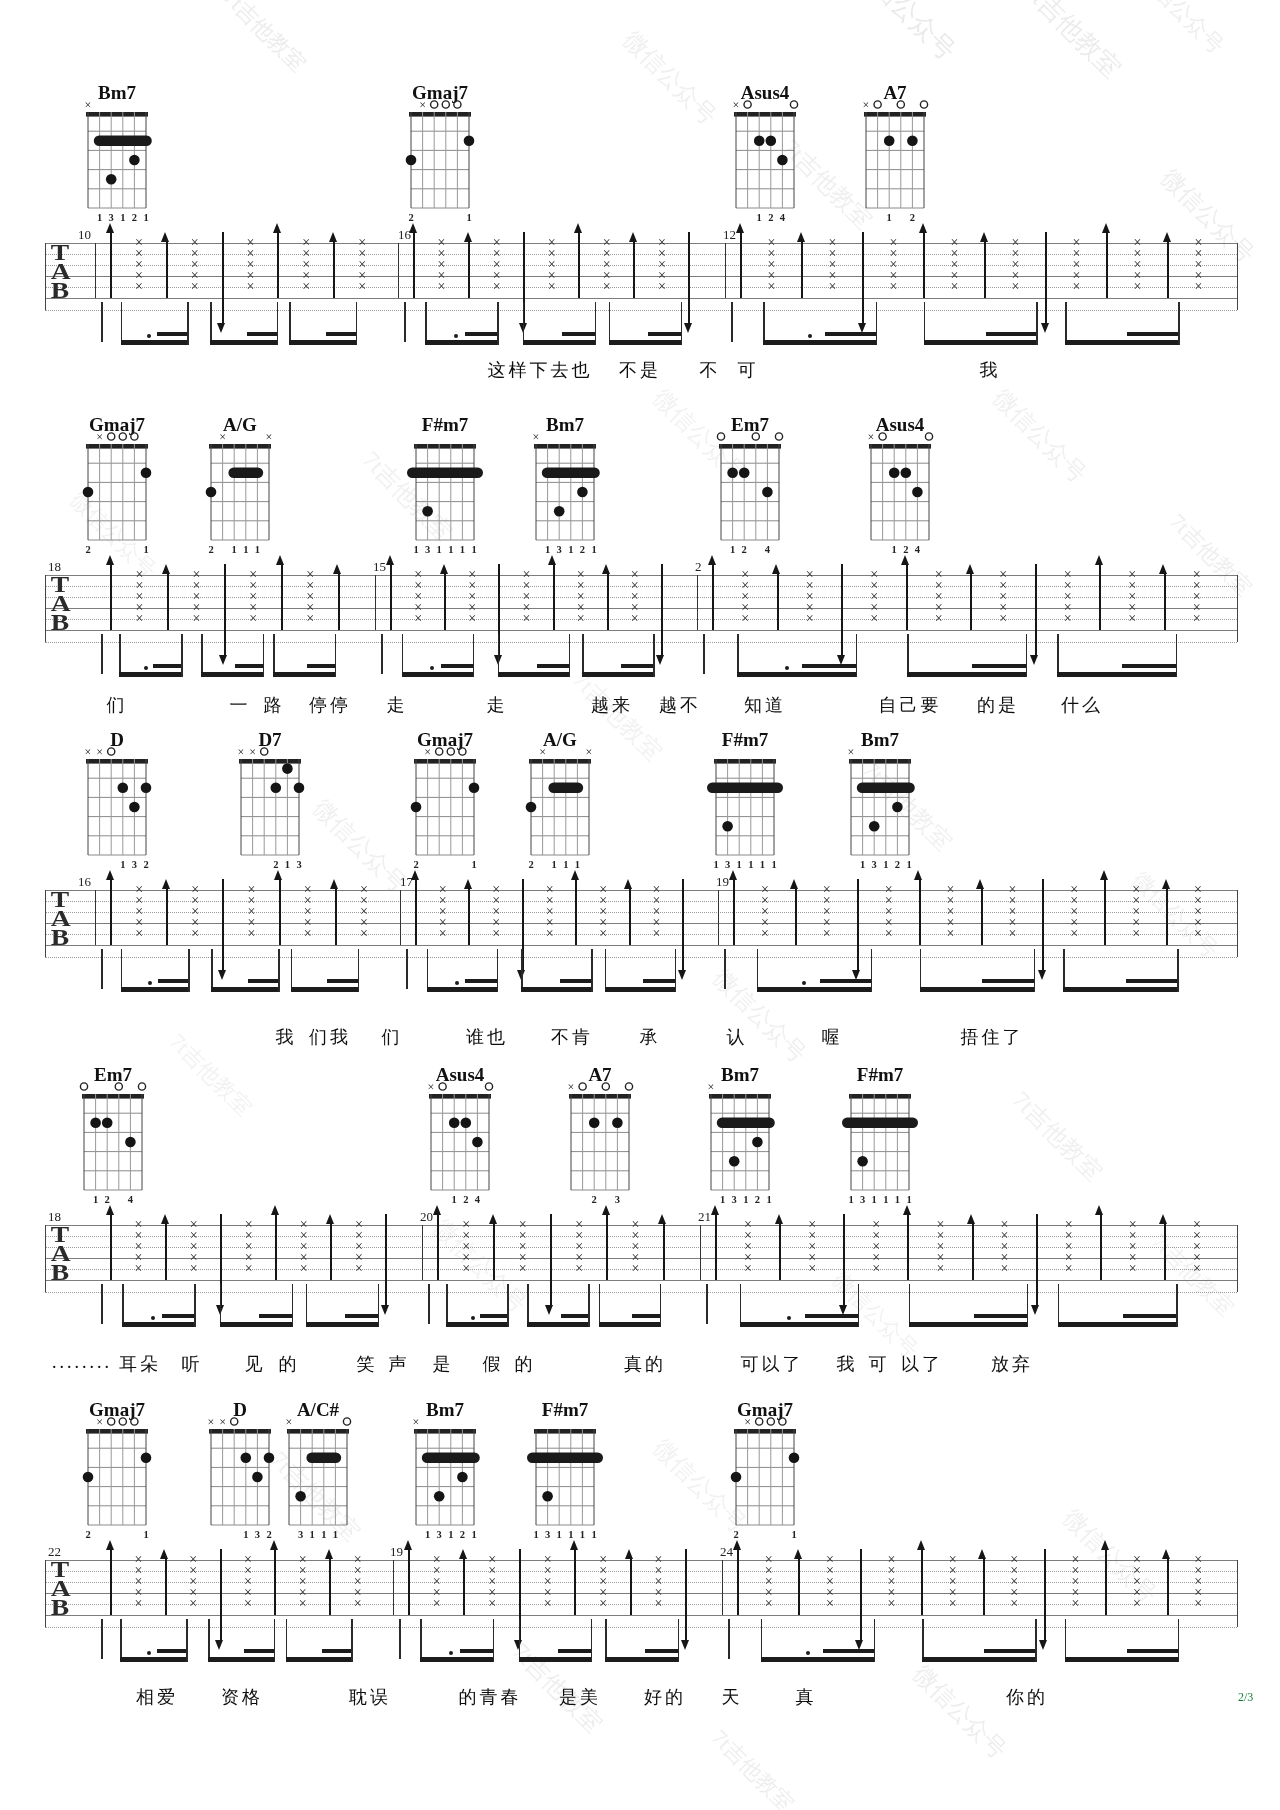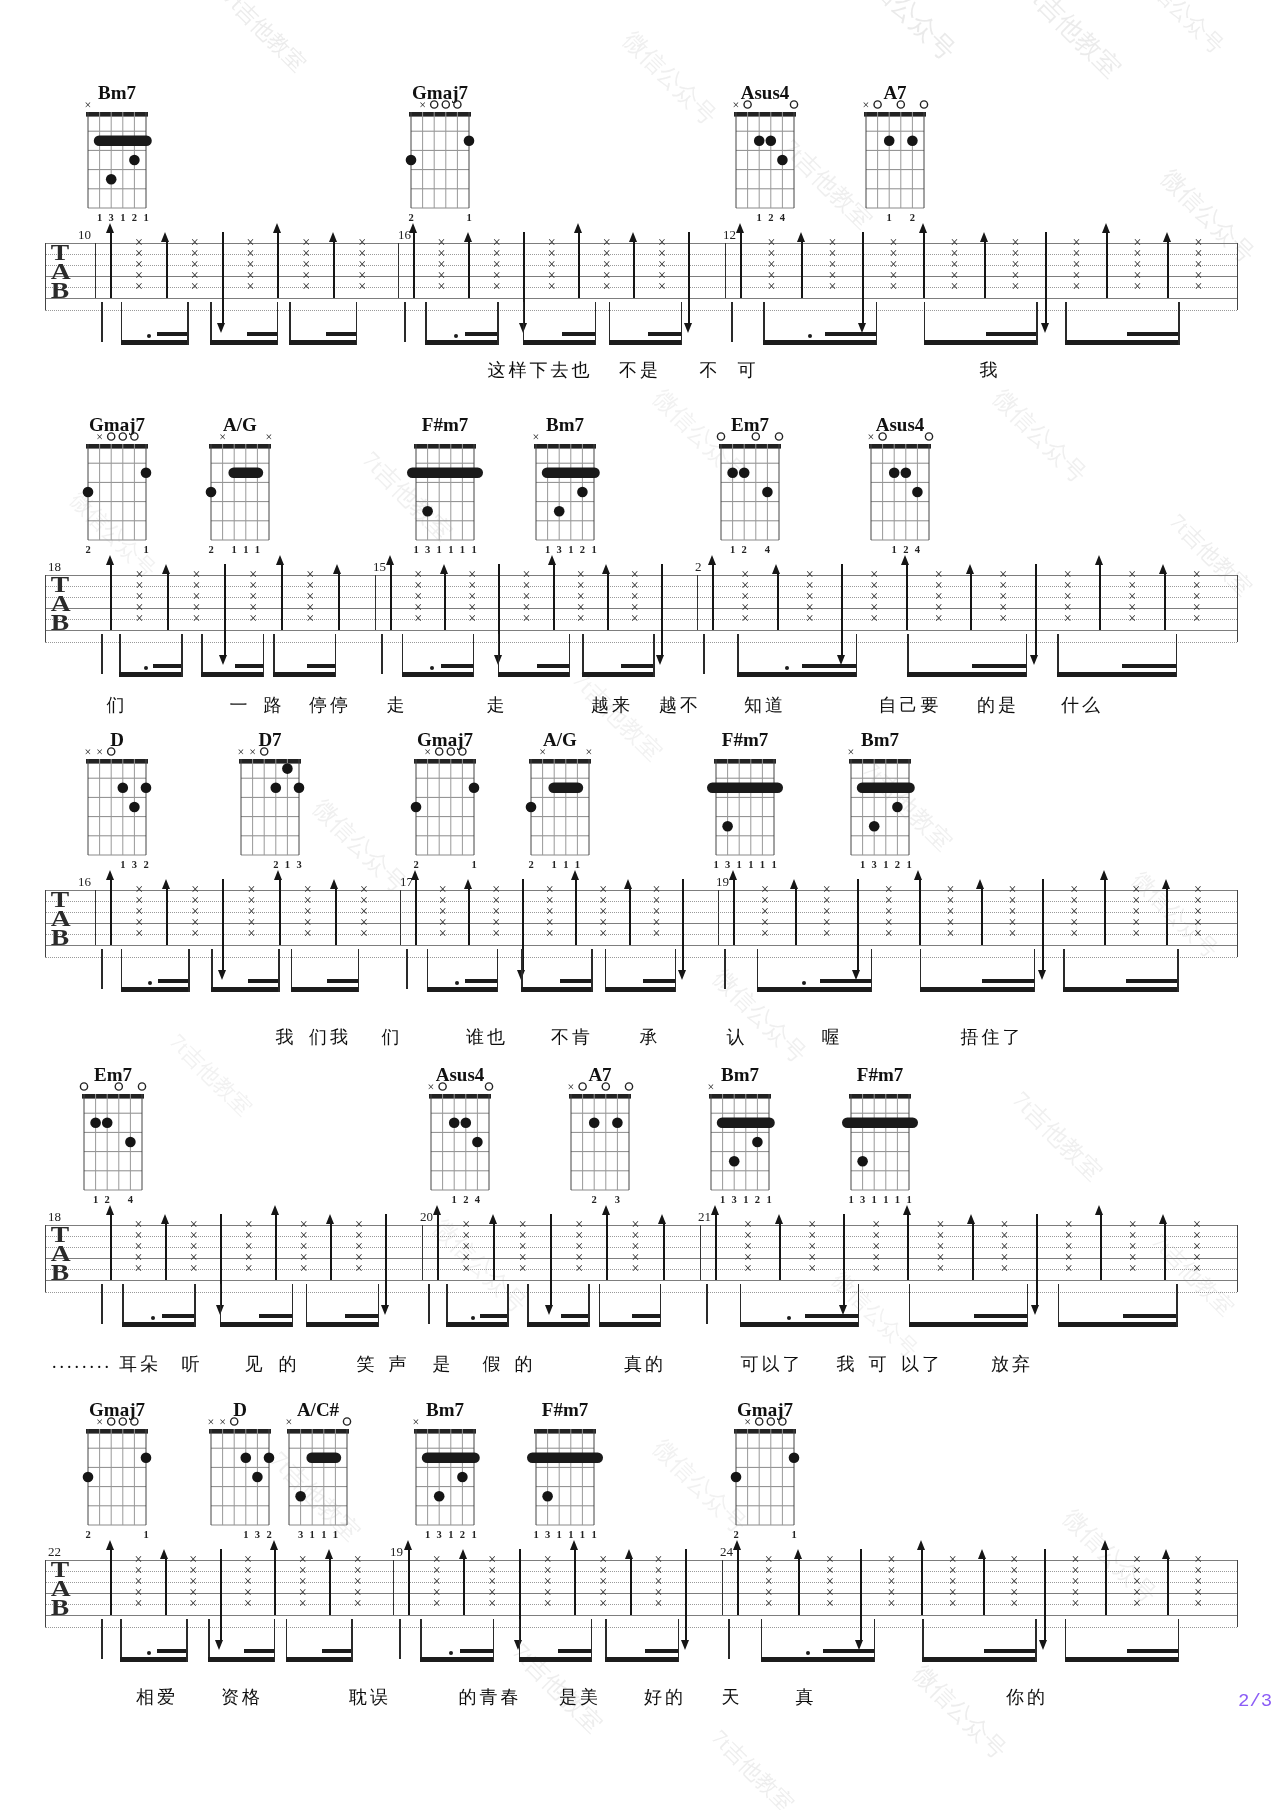--- a/index.html
+++ b/index.html
@@ -21,21 +21,21 @@
           border-right:4.5px solid transparent;border-bottom:10px solid #161616;}
   .headdn{position:absolute;width:0;height:0;border-left:4.5px solid transparent;
           border-right:4.5px solid transparent;border-top:10px solid #161616;}
   .xg{position:absolute;width:14px;text-align:center;font-size:14px;line-height:14px;
       color:#1d1d1d;font-family:"Liberation Serif",serif;}
   .stem{position:absolute;width:1.5px;background:#2a2a2a;}
   .beam{position:absolute;background:#1c1c1c;}
   .rdot{position:absolute;width:4px;height:4px;background:#1c1c1c;border-radius:50%;}
   .lyr{position:absolute;font-size:18px;letter-spacing:3px;white-space:nowrap;
        transform:translateX(-50%);color:#0e0e0e;font-family:"Liberation Serif",serif;}
-  .pagenum{position:absolute;font-size:19px;color:#8b5cf6;font-family:Liberation Mono, monospace;}
+  .pagenum{position:absolute;font-size:12px;color:#15803d;font-family:Liberation Serif, serif;}
   svg text{font-family:"Liberation Serif",serif;}
 </style>
 </head>
 <body>
 
 <div class="page">
   <div id="watermarks">
       <div class="wm" style="left: 840px; top: -8px; font-size: 26px; opacity: 0.55;">微信公众号</div>
       <div class="wm" style="left: 1010px; top: 12px; font-size: 26px; opacity: 0.5;">7t吉他教室</div>
       <div class="wm" style="left: 1126px; top: -4px; font-size: 22px; opacity: 0.45;">微信公众号</div>

